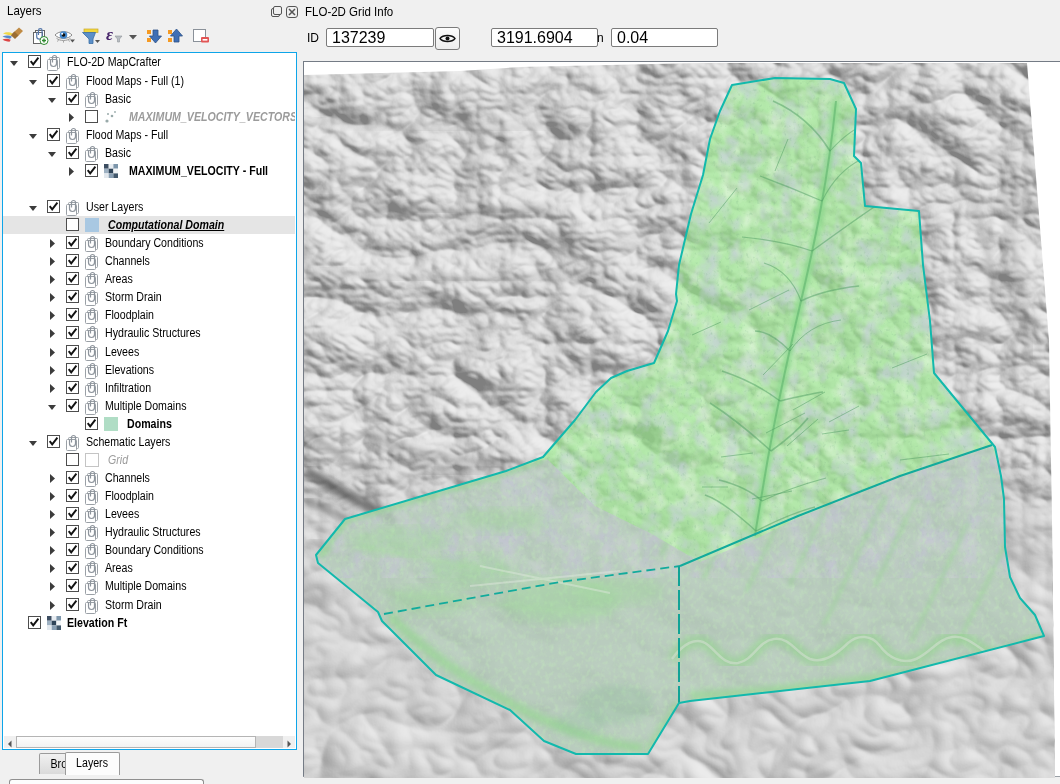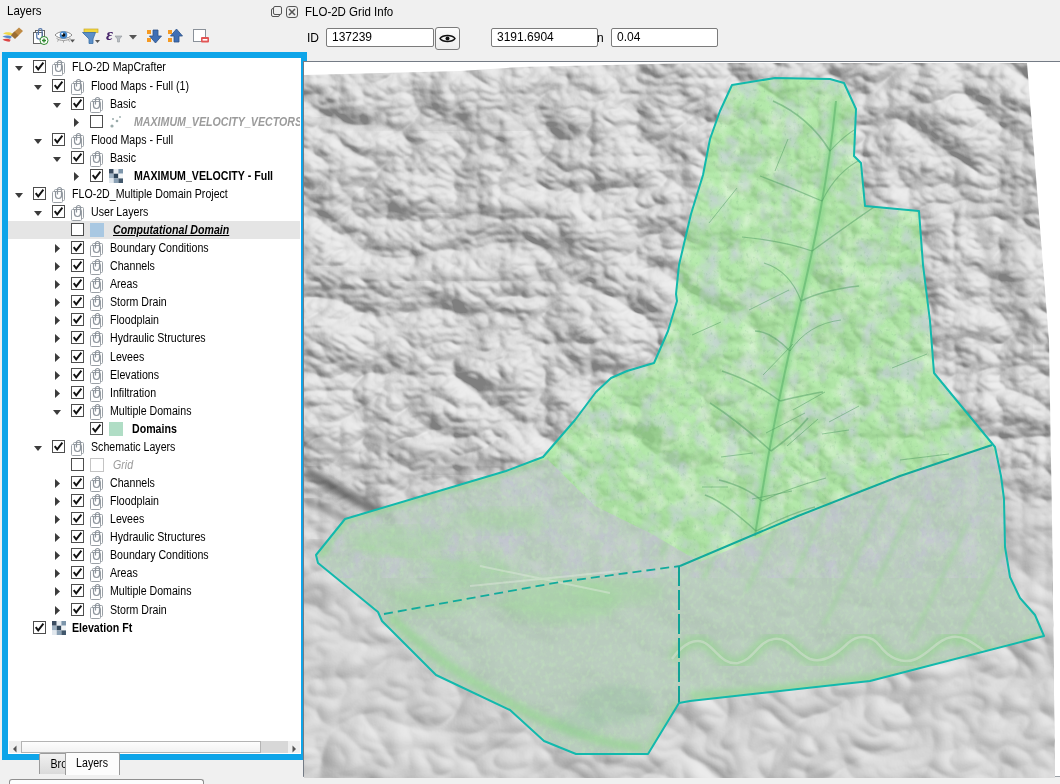--- a/index.html
+++ b/index.html
@@ -1,28 +1,28 @@
 <!DOCTYPE html>
 <html><head><meta charset="utf-8">
 <style>
 html,body{margin:0;padding:0;width:1060px;height:784px;overflow:hidden;
  background:#f0f0f0;font-family:"Liberation Sans",sans-serif;}
 #all{position:absolute;left:0;top:0;width:1060px;height:784px;}
 .abs{position:absolute;}
 #tree{position:absolute;left:2px;top:52px;width:293px;height:696px;
- background:#fff;border:6px solid #0ea5e9;}
+ background:#fff;border:1px solid #0ea5e9;}
 .row{position:absolute;left:0;width:292px;height:18px;font-size:12px;line-height:18px;white-space:nowrap;color:#000;overflow:hidden;}
 .row .t{position:absolute;top:0;display:inline-block;transform:scaleX(0.885);transform-origin:0 50%;}
 .row svg{position:absolute;}
 .b{font-weight:bold;}
 .gi{font-style:italic;color:#9b9b9b;}
 .sel{background:#e5e5e5;}
 .lbl{position:absolute;font-size:12px;color:#000;}
 .fld{position:absolute;background:#fff;border:1px solid #7b7b7b;border-radius:2px;
- font-size:12px;color:#000;padding:0 0 0 5px;line-height:17px;}
+ font-size:16px;color:#000;padding:0 0 0 5px;line-height:17px;}
 #hsb{position:absolute;left:1px;bottom:1px;width:291px;height:12px;background:#d8d8d8;}
 #hsb .thumb{position:absolute;left:12px;top:0;width:240px;height:12px;background:linear-gradient(#fdfdfd,#f2f2f2);border:1px solid #b4b4b4;box-sizing:border-box;}
 .sbarrow{position:absolute;top:0;width:12px;height:12px;background:#f0f0f0;}
 .tab{position:absolute;top:753px;height:20px;border:1px solid #9b9b9b;border-bottom:none;
  border-radius:2px 2px 0 0;font-size:12px;text-align:center;line-height:20px;color:#000;}
 .tab span{display:inline-block;transform:scaleX(0.885);transform-origin:50% 50%;}
 .ttl{transform:scaleX(0.885);transform-origin:0 50%;}
 </style></head>
 <body>
 <div id="all">
@@ -209,32 +209,20 @@
         <svg style="left:63px;top:4px" width="10" height="11">
           <use href="#aR"></use>
         </svg>
         <svg style="left:82px;top:2px" width="13" height="13">
           <use href="#cbc"></use>
         </svg>
         <svg style="left:101px;top:2px" width="14" height="14">
           <use href="#rast"></use>
         </svg>
         <span class="t b" style="left:126px;">MAXIMUM_VELOCITY - Full</span>
-      </div>
-<div class="row" style="top:126.9px">
-        <svg style="left:6px;top:5px" width="10" height="10">
-          <use href="#aD"></use>
-        </svg>
-        <svg style="left:25px;top:2px" width="13" height="13">
-          <use href="#cbc"></use>
-        </svg>
-        <svg style="left:44px;top:1px" width="15" height="18">
-          <use href="#gicon"></use>
-        </svg>
-        <span class="t " style="left:64px;">FLO-2D_Multiple Domain Project</span>
       </div>
 <div class="row" style="top:145.0px">
         <svg style="left:25px;top:5px" width="10" height="10">
           <use href="#aD"></use>
         </svg>
         <svg style="left:44px;top:2px" width="13" height="13">
           <use href="#cbc"></use>
         </svg>
         <svg style="left:63px;top:1px" width="15" height="18">
           <use href="#gicon"></use>

